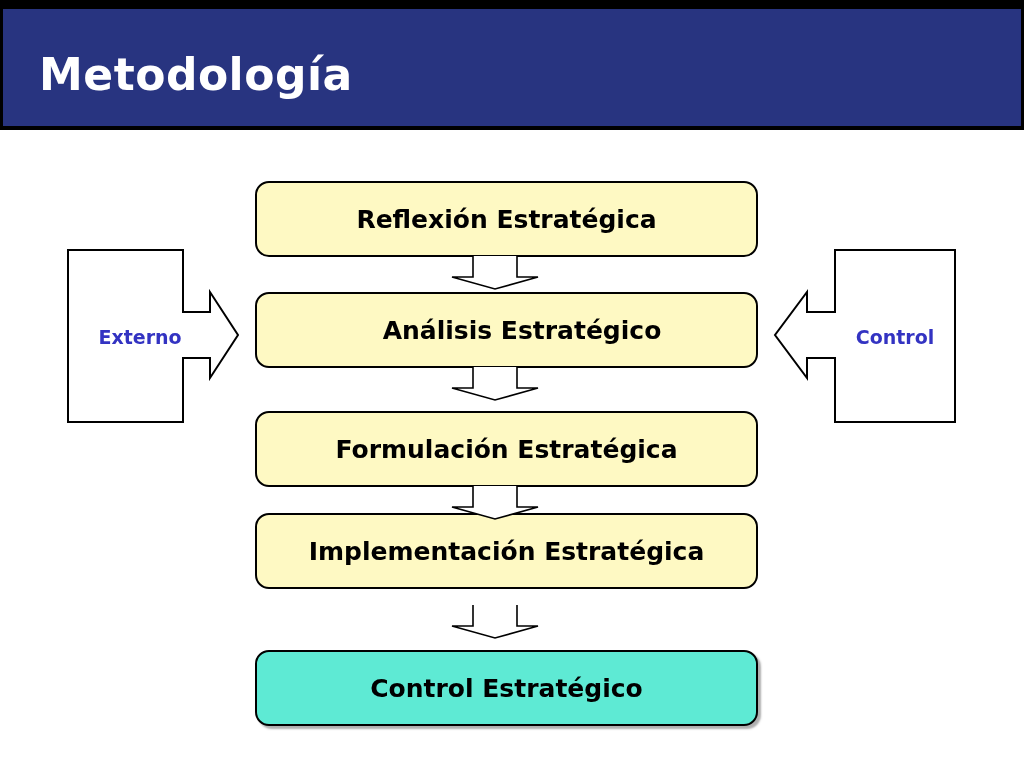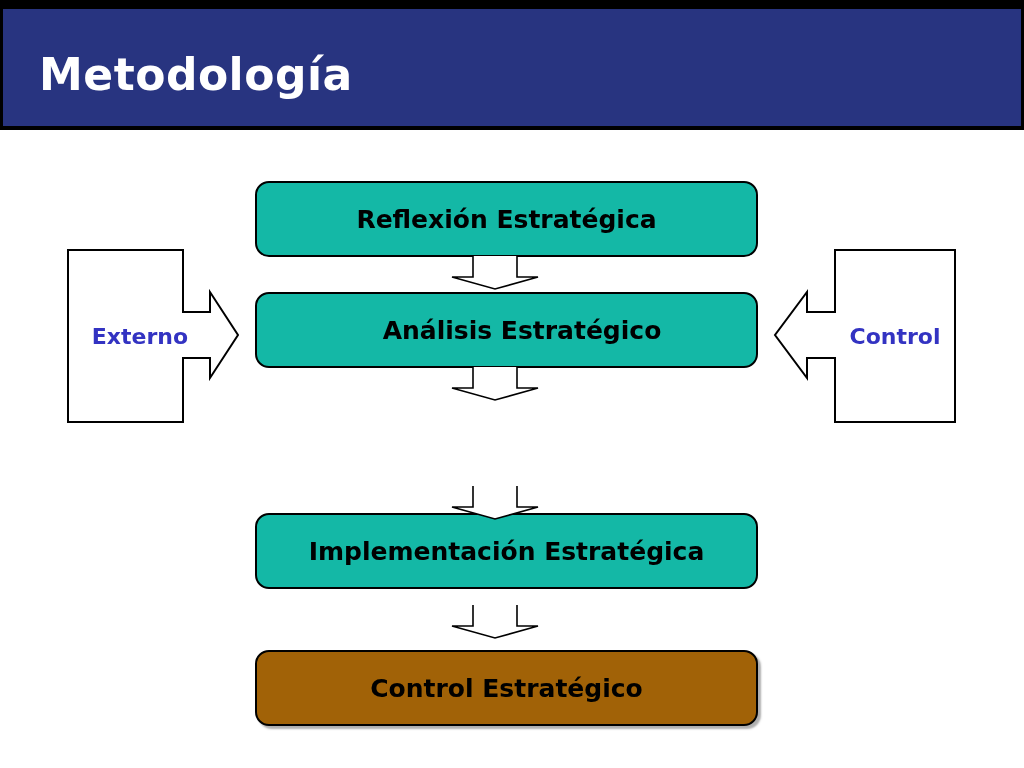--- a/index.html
+++ b/index.html
@@ -40,38 +40,38 @@
     letter-spacing: 0.5px;
   }
 
   
   .fbox {
     position: absolute;
     left: 255px;
     width: 503px;
     height: 76px;
     box-sizing: border-box;
-    background: #14b8a6;
+    background: #fef9c3;
     border: 2px solid #000000;
     border-radius: 14px;
     display: flex;
     align-items: center;
     justify-content: center;
     font-size: 25px;
     font-weight: bold;
     color: #000000;
     text-align: center;
   }
   .pos1 { top: 181px; }
   .pos2 { top: 292px; padding-left: 31px; }
   .pos3 { top: 411px; }
   .pos4 { top: 513px; }
   .pos5 { top: 650px; }
   .fbox.highlight {
-    background: #a16207;
+    background: #5eead4;
     box-shadow: 3px 3px 2px rgba(110,110,110,0.55);
   }
 
   
   .darrow {
     position: absolute;
     left: 450px;
     width: 90px;
     height: 35px;
   }
@@ -84,41 +84,44 @@
   .side-shape { position: absolute; }
   .shape-left  { left: 66px;  top: 248px; }
   .shape-right { left: 773px; top: 248px; }
   .side-label {
     position: absolute;
     top: 324px;
     width: 140px;
     height: 26px;
     line-height: 26px;
     text-align: center;
-    font-size: 22px;
+    font-size: 19px;
     font-weight: bold;
     color: #3333C2;
   }
   .label-left  { left: 70px; }
   .label-right { left: 825px; }
 </style>
 </head>
 <body>
 
 <div class="slide">
 
   <div class="header">
     <h1>Metodología</h1>
   </div>
 
   <div class="fbox pos1">
     <span>Reflexión Estratégica</span>
   </div>
   <div class="fbox pos2">
     <span>Análisis Estratégico</span>
+  </div>
+  <div class="fbox pos3">
+    <span>Formulación Estratégica</span>
   </div>
   <div class="fbox pos4">
     <span>Implementación Estratégica</span>
   </div>
   <div class="fbox pos5 highlight">
     <span>Control Estratégico</span>
   </div>
 
   <svg class="darrow a1" viewBox="0 0 90 35">
     <path d="M23,0 L23,21 L2,21 L45,33 L88,21 L67,21 L67,0" fill="#ffffff" stroke="#000000" stroke-width="1.6"></path>

